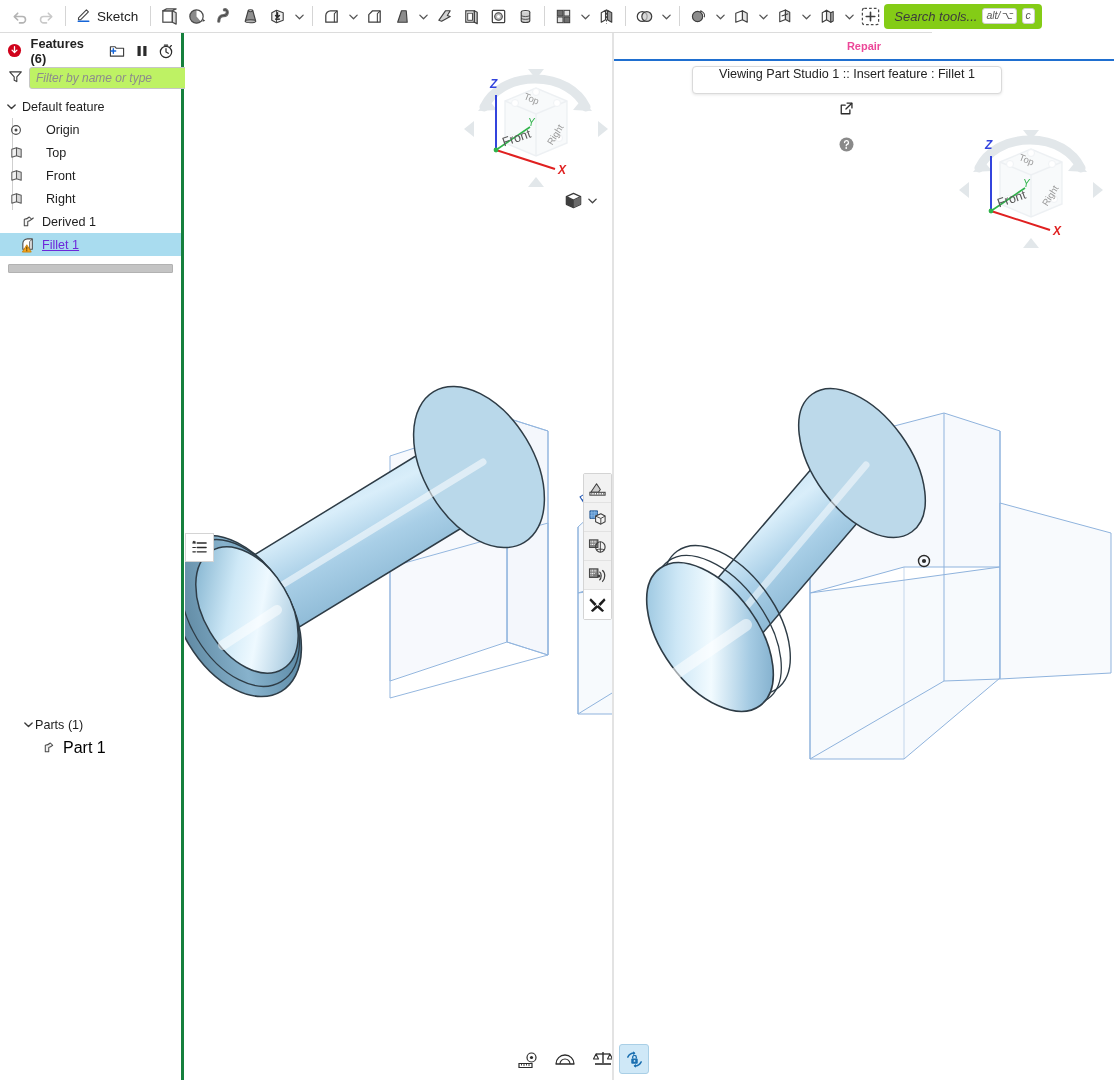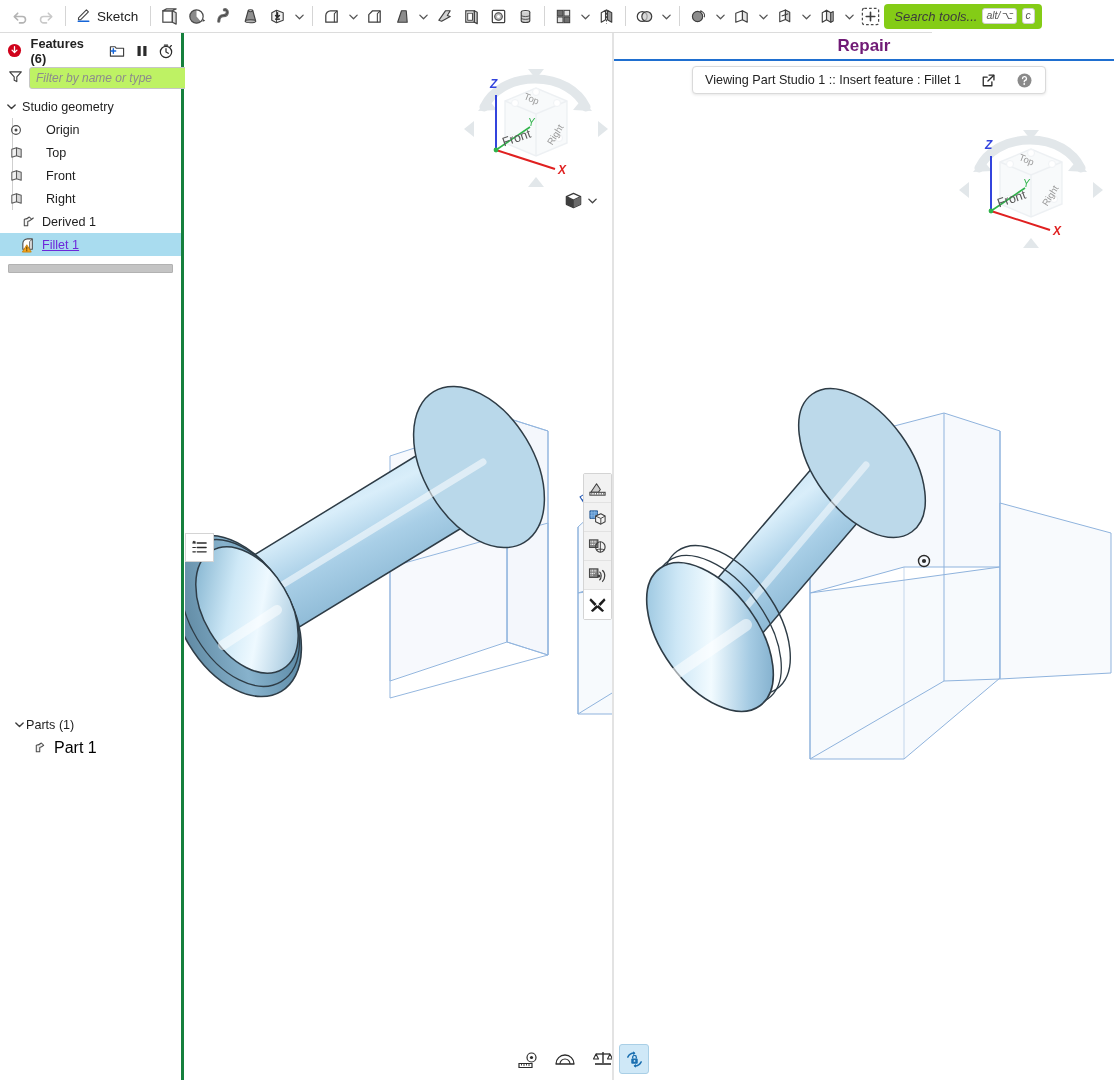--- a/index.html
+++ b/index.html
@@ -78,48 +78,48 @@
   .tree-ico { width: 20px; display: flex; align-items: center; justify-content: center; flex: 0 0 auto; position: relative; }
   .tree-label { margin-left: 4px; white-space: nowrap; }
   .child { padding-left: 6px; gap: 16px; }
   .child::before {
     content: ""; position: absolute; left: 12px; top: 0; bottom: 0; width: 1px; background: #cfcfcf;
   }
   #rollback {
     height: 9px; background: #c4c4c4; border: 1px solid #b2b2b2;
     margin: 8px 8px 0 8px; border-radius: 1px; cursor: ns-resize;
   }
-  #parts-section { position: absolute; left: 8px; top: 680px; width: 184px; }
+  #parts-section { position: absolute; left: 17px; top: 680px; width: 184px; }
   #parts-header { display: flex; align-items: center; height: 23px; padding-left: 4px; font-size: 12.6px; color: #1d1d1d; cursor: pointer; }
 
   
   #vp-left {
     position: absolute; left: 185px; top: 33px; width: 427px; height: 1047px;
     background: #fff; overflow: hidden;
   }
   #divider {
     position: absolute; left: 612px; top: 33px; width: 2px; height: 1047px;
     background: #e3e3e3; cursor: col-resize;
   }
   #vp-right {
     position: absolute; left: 614px; top: 33px; width: 500px; height: 1047px;
     background: #fff; overflow: hidden;
   }
   #repair-tab-bar {
     position: absolute; left: 0; top: 0; width: 500px; height: 28px;
     display: flex; align-items: center; justify-content: center;
     border-bottom: 2px solid #1f6fd0;
   }
-  #repair-tab-bar .rt { font-size: 17px; color: #701a75; font-weight: 600; cursor: pointer; }
+  #repair-tab-bar .rt { font-size: 11px; color: #ec4899; font-weight: 600; cursor: pointer; }
   #repair-banner {
     position: absolute; left: 78px; top: 33px;
     display: flex; align-items: center; gap: 20px;
     background: #fff; border: 1px solid #dadada; border-radius: 4px;
     box-shadow: 0 1px 3px rgba(0,0,0,.10);
-    height: 28px; padding: 0 12px;
+    height: 28px; padding: 0 26px; flex-direction: column;
   }
   #repair-banner .bnr-text { font-size: 12.6px; color: #222; white-space: nowrap; }
 
   
   .viewcube { position: absolute; width: 150px; height: 140px; }
   .vc-axis-label { position: absolute; font-size: 12px; font-weight: bold; font-style: italic; }
 
   
   #vp-tools {
     position: absolute; left: 398px; top: 440px; width: 29px;
@@ -423,21 +423,21 @@
     <input id="filter-input" type="text" placeholder="Filter by name or type" style="">
   </div>
 
   <div class="tree">
     <div class="tree-row">
       <span class="tw">
         <svg width="11" height="11" viewBox="0 0 12 12">
               <path d="M2 4.3 6 8.3 10 4.3" stroke="#3b3b3b" stroke-width="1.5" fill="none" stroke-linecap="round" stroke-linejoin="round"></path>
             </svg>
       </span>
-      <span class="tree-label">Studio geometry</span>
+      <span class="tree-label">Default feature</span>
     </div>
 
     <div class="tree-row child">
       <span class="tree-ico">
         <svg width="14" height="14" viewBox="0 0 14 14">
               <circle cx="7" cy="7" r="4.4" fill="none" stroke="#4a4a4a" stroke-width="1.1"></circle>
               <circle cx="7" cy="7" r="1.5" fill="#4a4a4a"></circle>
             </svg>
       </span>
       <span class="tree-label">Origin</span>

